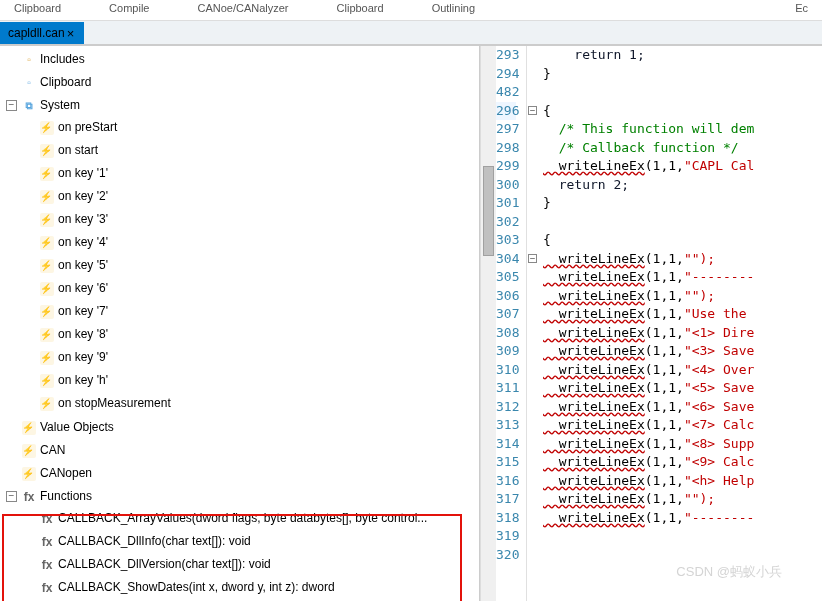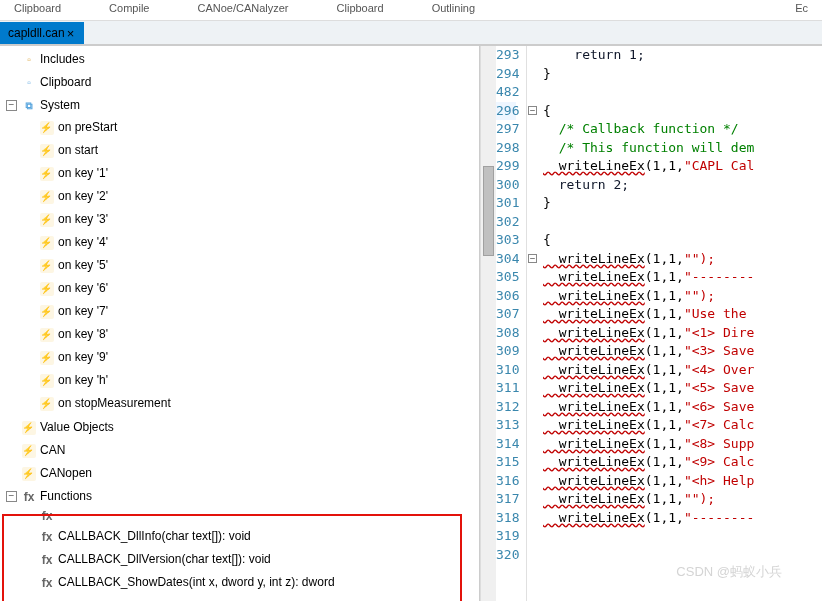--- a/index.html
+++ b/index.html
@@ -200,20 +200,21 @@
           <div class="row">
             <span class="toggle">−</span>
             <span class="ic ic-fx">fx</span>
             <span>Functions</span>
           </div>
         <ul>
           <li>
               <div class="row">
                 <span class="spacer"></span>
                 <span class="ic ic-fx">fx</span>
+                <span>CALLBACK_ArrayValues(dword flags, byte databytes[], byte control...</span>
               </div>
             </li>
           <li>
               <div class="row">
                 <span class="spacer"></span>
                 <span class="ic ic-fx">fx</span>
                 <span>CALLBACK_DllInfo(char text[]): void</span>
               </div>
             </li>
           <li>
@@ -278,22 +279,22 @@
     </div>
     <div class="foldcol">
       <div class="fold" style="top:60px">−</div>
       <div class="fold" style="top:208px">−</div>
     </div>
     <div class="code">
       <div><span class="kw">    return 1;</span></div>
       <div>}</div>
       <div></div>
       <div>{</div>
+      <div><span class="cm">  /* This function will dem</span></div>
       <div><span class="cm">  /* Callback function */</span></div>
-      <div><span class="cm">  /* This function will dem</span></div>
       <div><span class="wavy">  writeLineEx</span><span>(1,1,</span><span class="str">"CAPL Cal</span></div>
       <div><span class="kw">  return 2;</span></div>
       <div>}</div>
       <div></div>
       <div>{</div>
       <div><span class="wavy">  writeLineEx</span><span>(1,1,</span><span class="str">"");</span></div>
       <div><span class="wavy">  writeLineEx</span><span>(1,1,</span><span class="str">"--------</span></div>
       <div><span class="wavy">  writeLineEx</span><span>(1,1,</span><span class="str">"");</span></div>
       <div><span class="wavy">  writeLineEx</span><span>(1,1,</span><span class="str">"Use the </span></div>
       <div><span class="wavy">  writeLineEx</span><span>(1,1,</span><span class="str">"&lt;1&gt; Dire</span></div>

